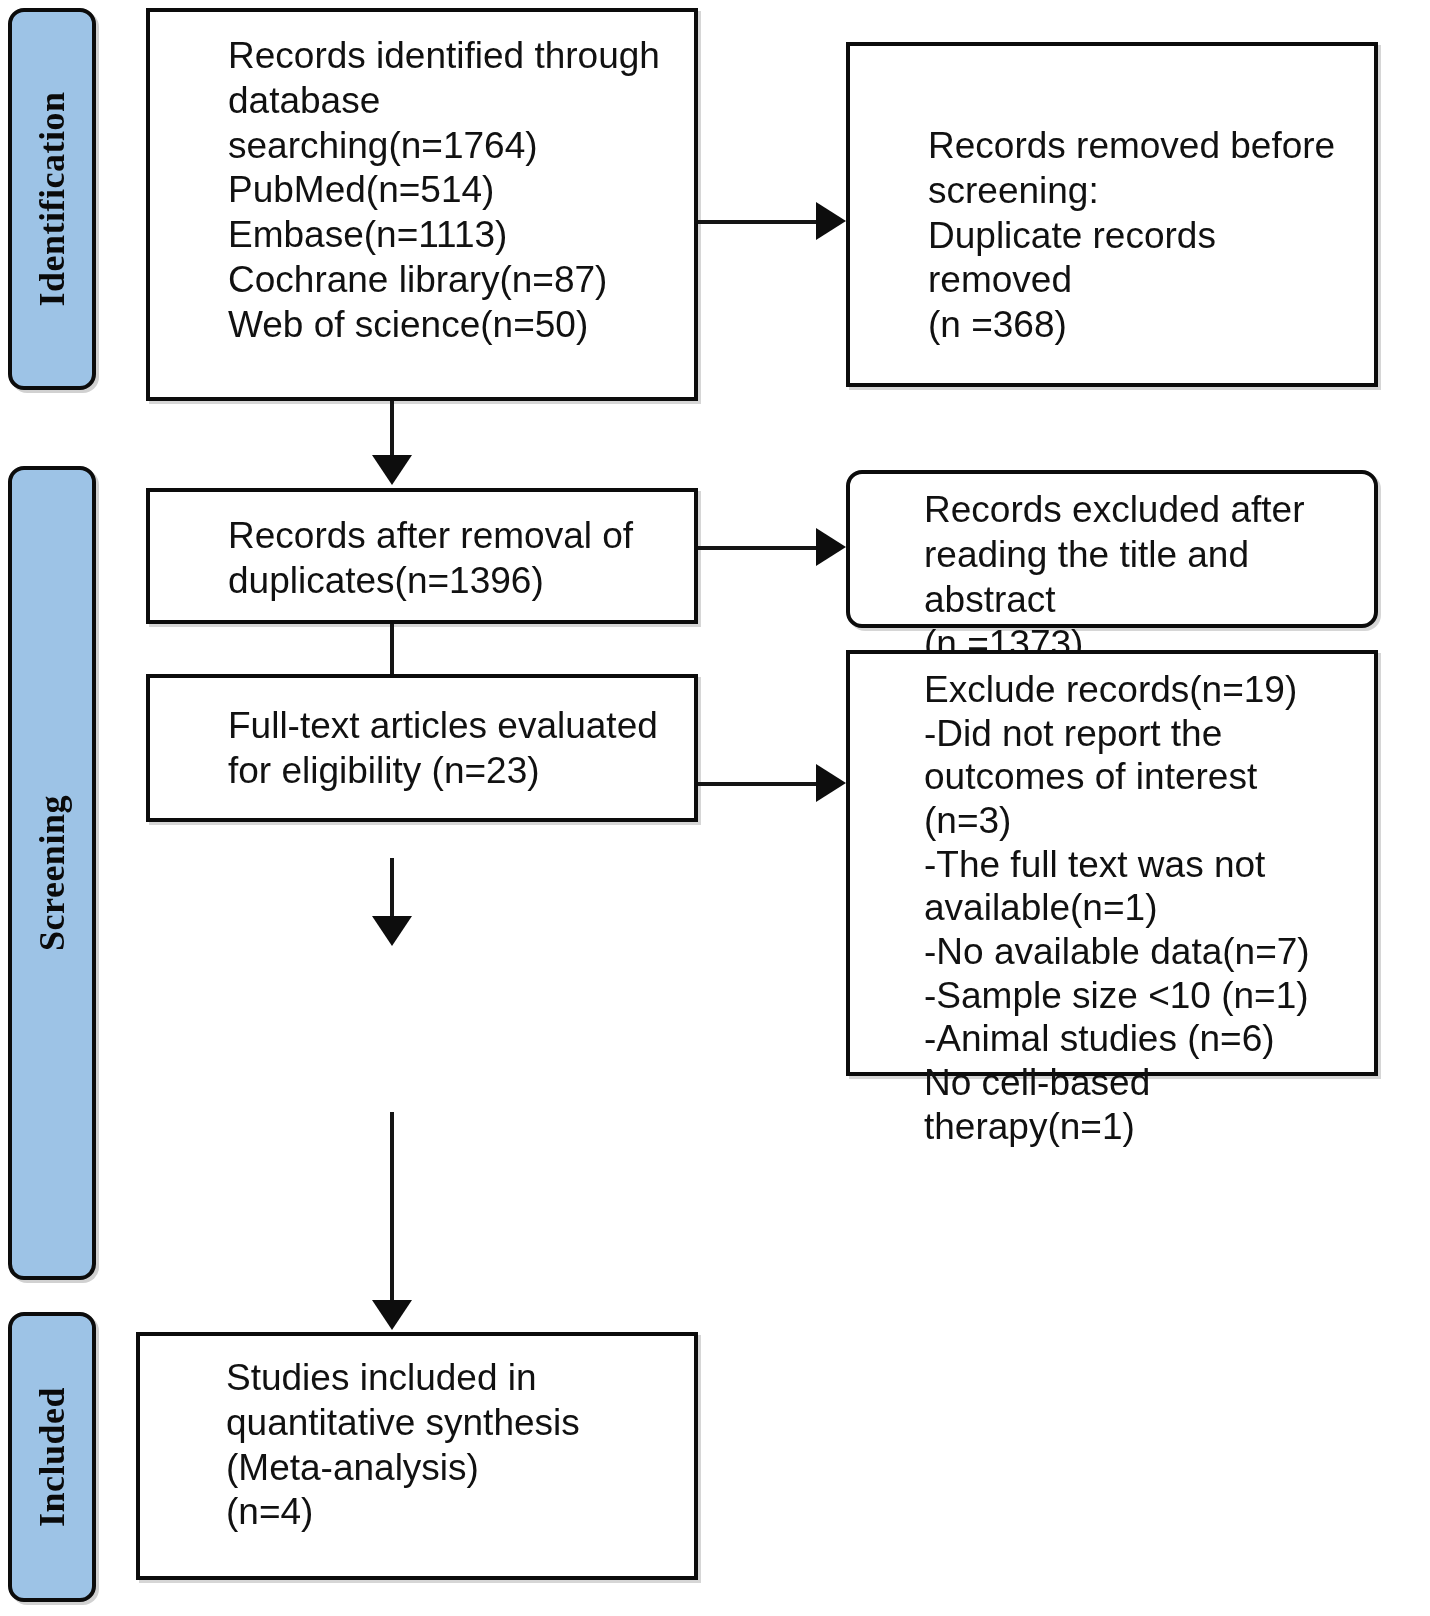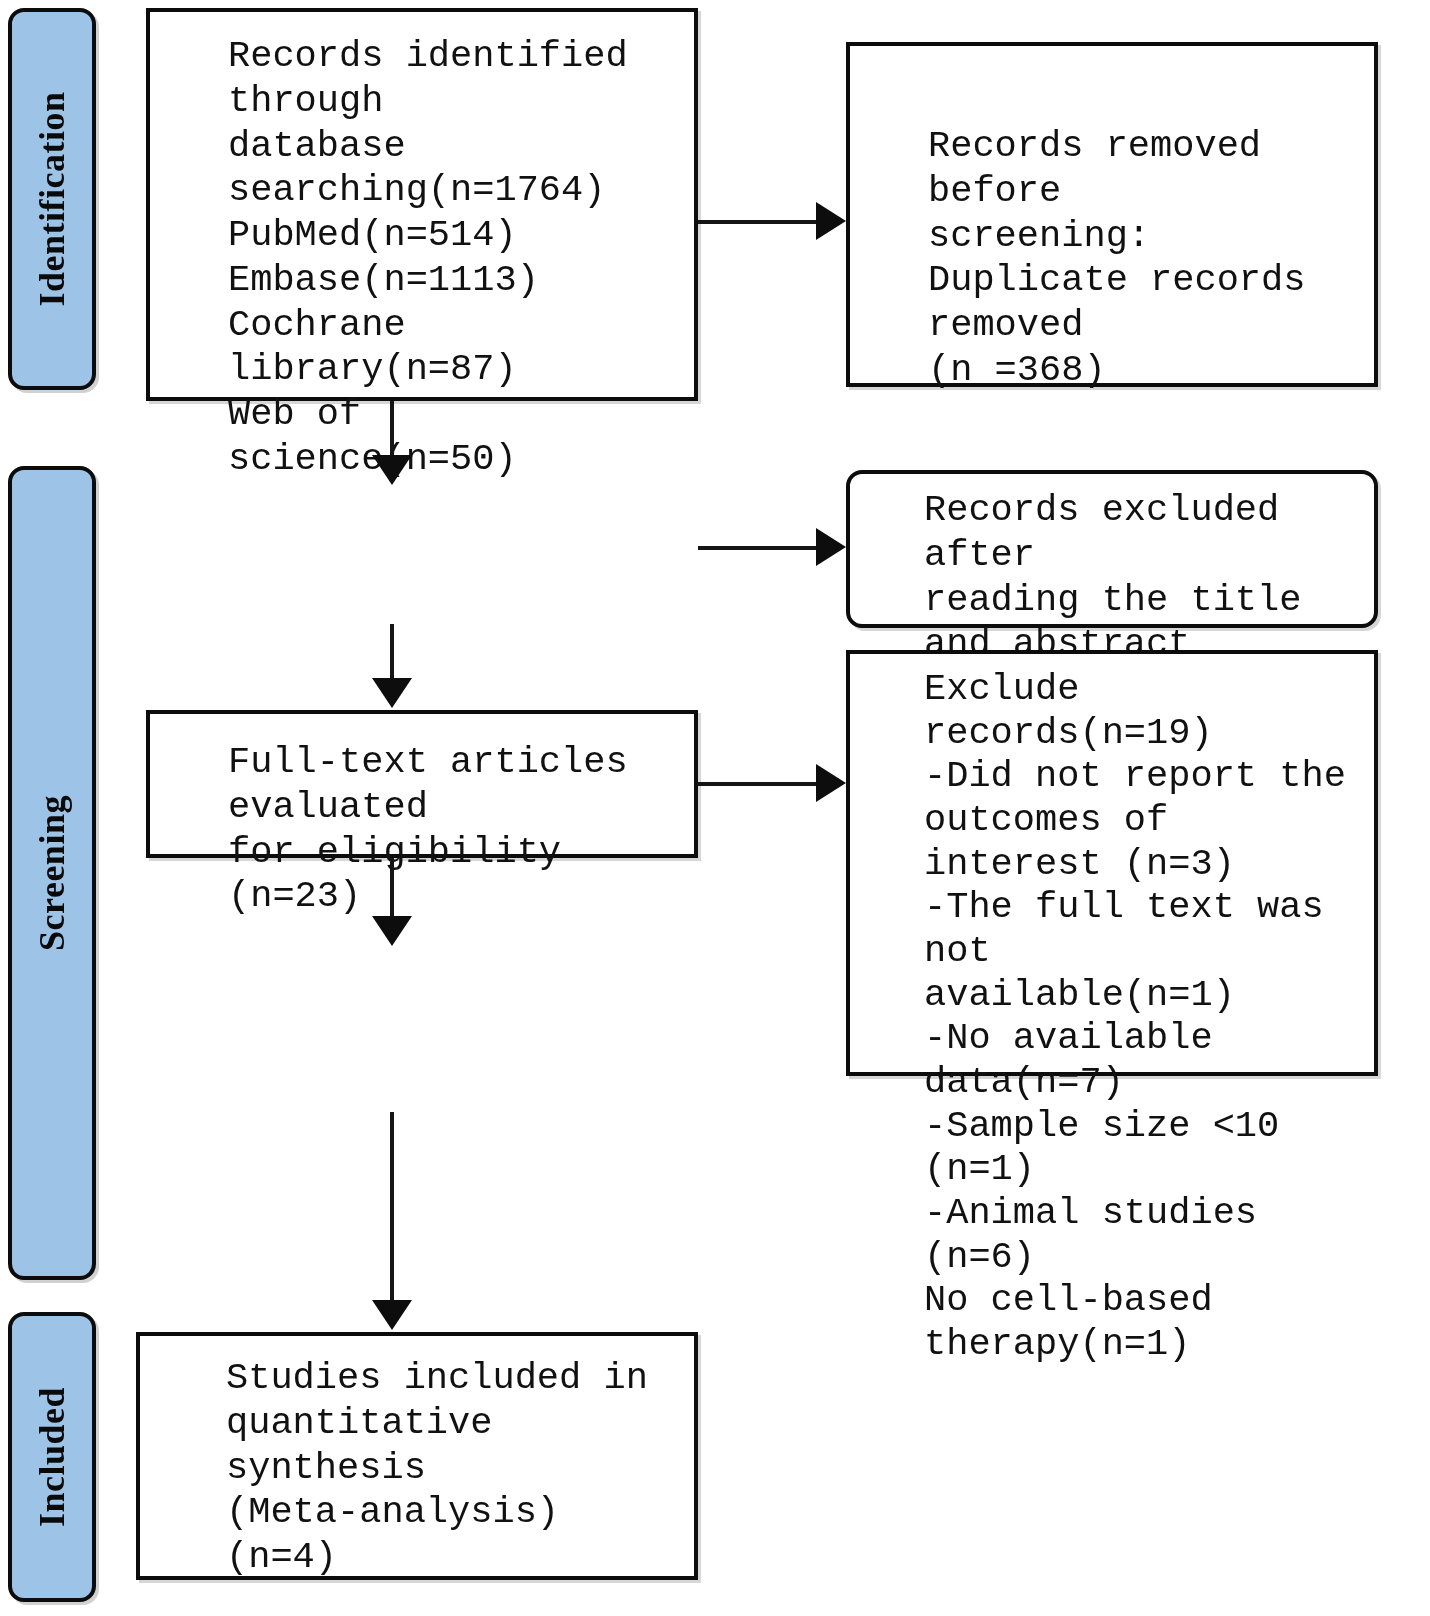--- a/index.html
+++ b/index.html
@@ -49,21 +49,21 @@
   .box-text {
     position: absolute;
     left: 0;
     right: 0;
     padding-left: 78px;
     padding-right: 26px;
     font-size: 37px;
     line-height: 1.21;
     color: #111111;
     white-space: pre-line;
-    font-family: Liberation Mono, monospace;
+    font-family: Liberation Sans, sans-serif;
   }
 
   
   .v-line {
     position: absolute;
     width: 4px;
     background: #151515;
   }
   .h-line {
     position: absolute;
@@ -119,34 +119,38 @@
 Duplicate records removed
 (n =368)</div>
   </div>
 
   <div class="h-line" style="left:698px; top:220px; width:122px;"></div>
   <div class="arrow-right" style="left:816px; top:202px;"></div>
 
   <div class="v-line" style="left:390px; top:401px; width:4px; height:58px;"></div>
   <div class="arrow-down" style="left:372px; top:455px;"></div>
 
+  <div class="flow-box" style="left:146px; top:488px; width:552px; height:136px;">
+    <div class="box-text" style="top:22px;">Records after removal of
+duplicates(n=1396)</div>
+  </div>
 
   <div class="flow-box" style="left:846px; top:470px; width:532px; height:158px;border-radius:16px;">
     <div class="box-text" style="top:14px; padding-left:74px;">Records excluded after
 reading the title and abstract
 (n =1373)</div>
   </div>
 
   <div class="h-line" style="left:698px; top:546px; width:122px;"></div>
   <div class="arrow-right" style="left:816px; top:528px;"></div>
 
   <div class="v-line" style="left:390px; top:624px; width:4px; height:58px;"></div>
   <div class="arrow-down" style="left:372px; top:678px;"></div>
 
-  <div class="flow-box" style="left:146px; top:710px; width:552px; height:148px;">
+  <div class="flow-box" style="left:146px; top:674px; width:552px; height:148px;">
     <div class="box-text" style="top:26px;">Full-text articles evaluated
 for eligibility (n=23)</div>
   </div>
 
   <div class="flow-box" style="left:846px; top:650px; width:532px; height:426px;">
     <div class="box-text" style="top:14px; padding-left:74px; line-height:1.18;">Exclude records(n=19)
 -Did not report the
 outcomes of interest (n=3)
 -The full text was not
 available(n=1)

